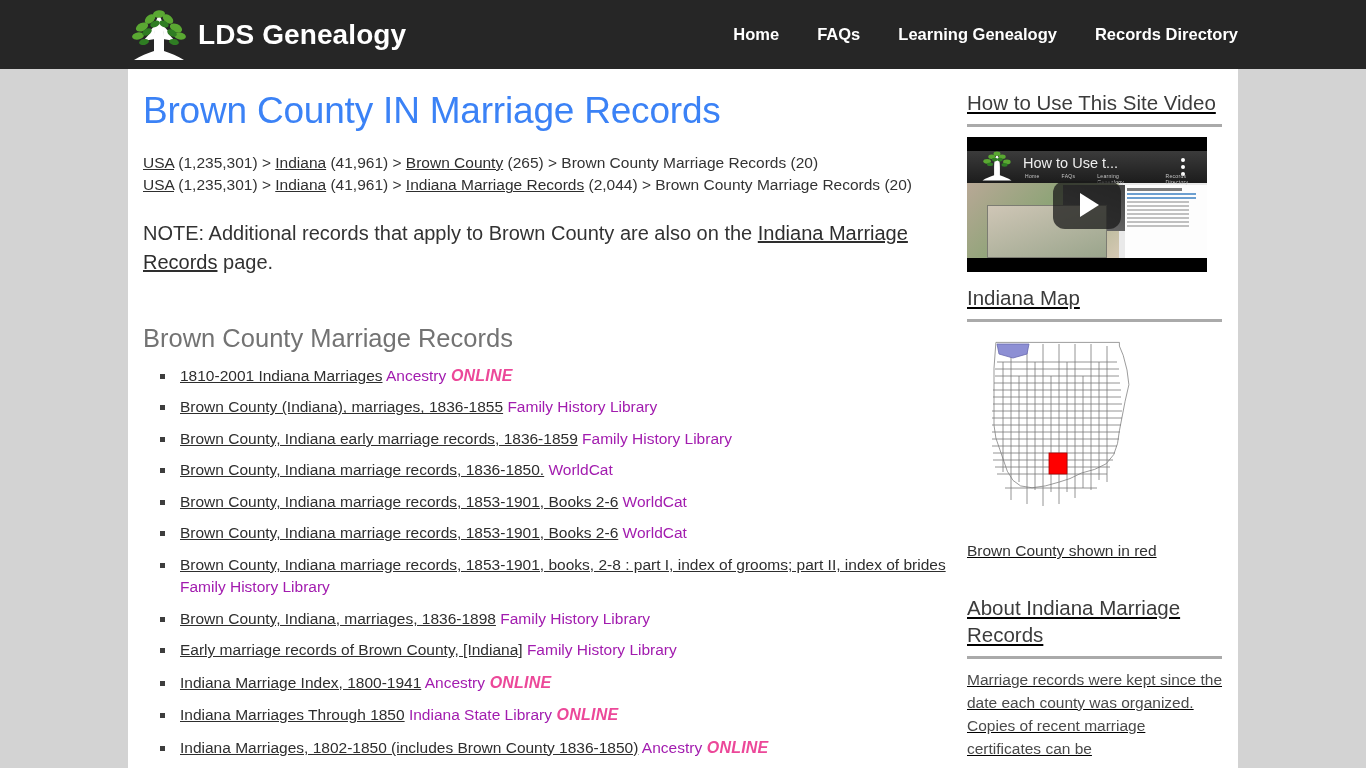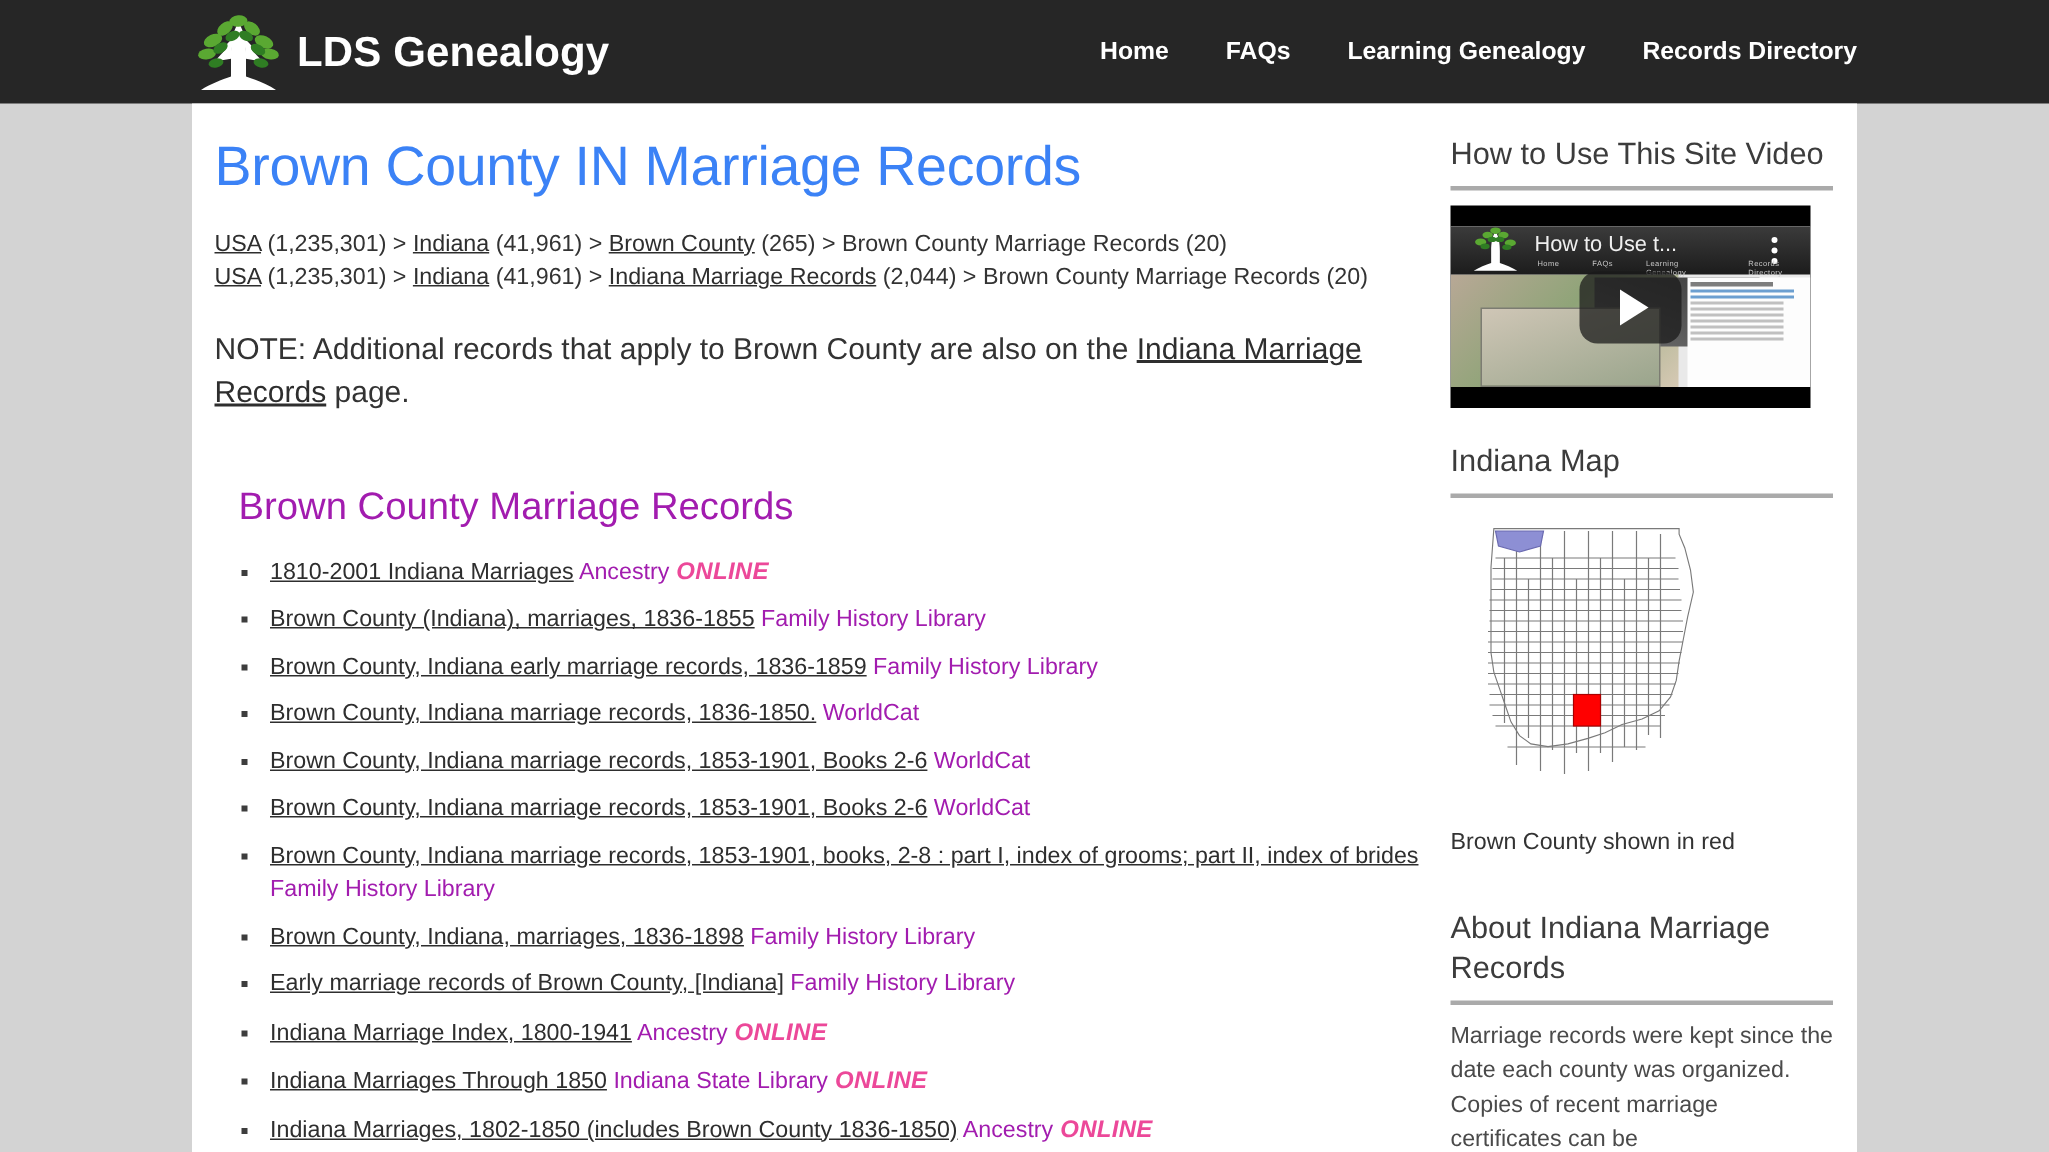--- a/index.html
+++ b/index.html
@@ -90,25 +90,25 @@
     color: #2e2e2e;
     text-decoration: underline;
   }
   .note {
     margin-top: 22px;
     font-size: 20px;
     color: #333333;
     line-height: 1.45;
   }
   .section-title {
-    margin: 16px;
+    margin: 0;
     padding-top: 26px;
     font-size: 25.5px;
     font-weight: normal;
-    color: #a21caf;
+    color: #737373;
     line-height: 1.2;
   }
   ul.records {
     margin: 10px 0 0 0;
     padding-left: 33px;
     list-style: square;
   }
   ul.records li {
     font-size: 15.5px;
     color: #333333;
@@ -134,21 +134,21 @@
     font-weight: normal;
     color: #3c3c3c;
     line-height: 1.32;
     padding-bottom: 4px;
   }
   .side-rule {
     height: 3px;
     background: #aaaaaa;
     margin: 4px 0 10px 0;
   }
-  .side-block { margin-bottom: 22px; }
+  .side-block { margin-bottom: 12px; text-decoration: underline; }
 
   .video-thumb {
     position: relative;
     width: 240px; height: 135px;
     background: #000000;
     overflow: hidden;
     padding-left: 40px;
   }
   .vid-inner {
     position: absolute; left: 0; top: 14px;

